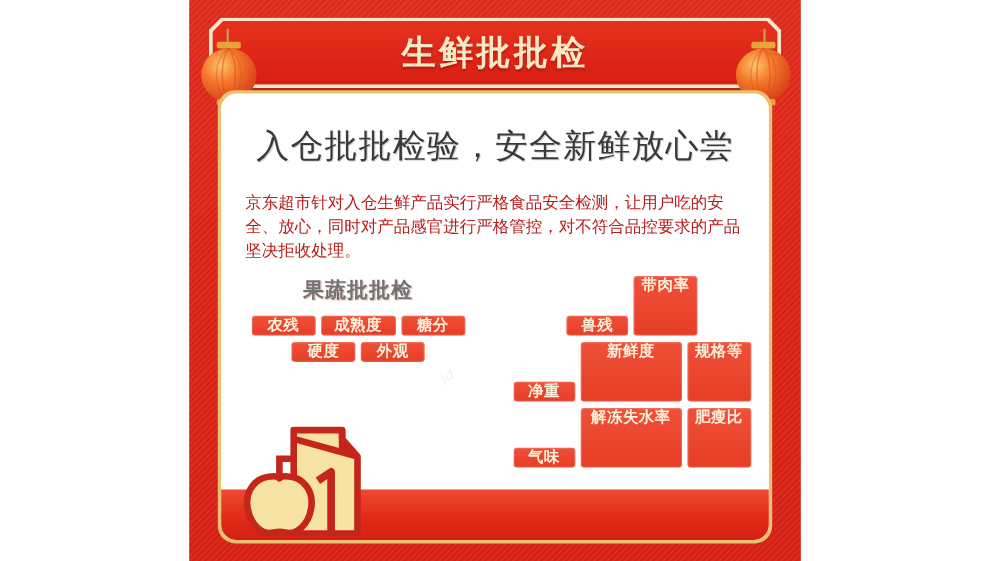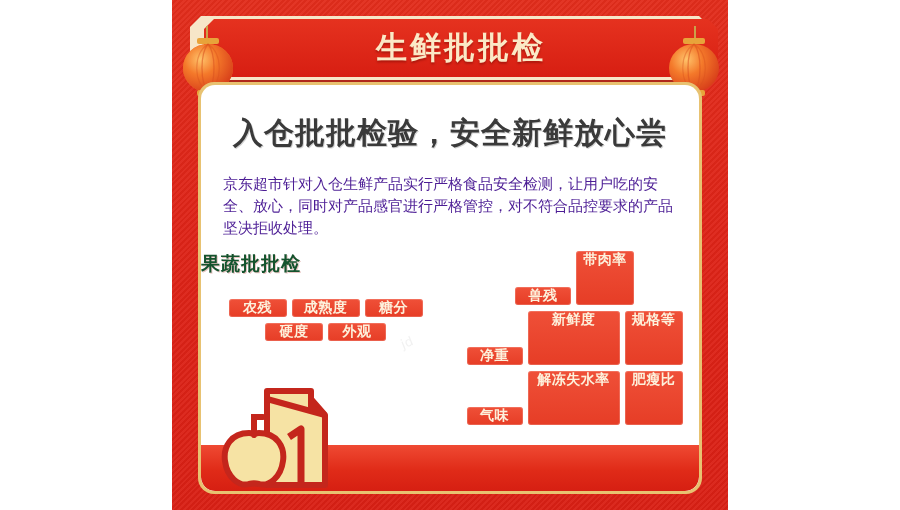--- a/index.html
+++ b/index.html
@@ -23,21 +23,21 @@
     position:absolute; left:22px; top:9px; width:512px; height:62px;
     background:#b0271a;
     clip-path:polygon(0 10px,10px 0,502px 0,512px 10px,512px 52px,502px 62px,10px 62px,0 52px);
   }
   .plaque-outline{
     position:absolute; left:18px; top:4px; width:520px; height:64px;
     background:#f7e6c8;
     clip-path:polygon(0 11px,11px 0,509px 0,520px 11px,520px 53px,509px 64px,11px 64px,0 53px);
   }
   .plaque{
-    position:absolute; left:32px; top:7px; width:514px; height:58px;
+    position:absolute; left:21px; top:7px; width:514px; height:58px;
     background:linear-gradient(180deg,#e5321f 0%,#d71e12 100%);
     clip-path:polygon(0 10px,10px 0,504px 0,514px 10px,514px 48px,504px 58px,10px 58px,0 48px);
     display:flex; align-items:center; justify-content:center;
   }
   .plaque-title{
     color:#fbe9c6; font-size:31px; font-weight:bold; letter-spacing:3px;
     text-shadow:0 2px 2px rgba(120,10,5,.45);
     font-family:"DejaVu Sans","Liberation Sans",sans-serif;
   }
 
@@ -57,35 +57,35 @@
   }
   .card-footband{
     position:absolute; left:0; bottom:0; width:498px; height:46px;
     background:linear-gradient(180deg,#ef4a33 0%,#e02b18 55%,#d61f12 100%);
     border-radius:0 0 14px 14px;
   }
 
   
   .headline{
     position:absolute; left:0; top:28px; width:498px; text-align:center;
-    font-size:30px; font-weight:bold; color:#3a3a3a; letter-spacing:1px;
+    font-size:30px; font-weight:normal; color:#3a3a3a; letter-spacing:1px;
     font-family:"DejaVu Sans","Liberation Sans",sans-serif;
     text-shadow:1px 1px 0 rgba(0,0,0,.18);
   }
   .paragraph{
     position:absolute; left:22px; top:88px; width:454px;
-    font-size:15px; line-height:22px; color:#4c1d95; text-align:left;
+    font-size:15px; line-height:22px; color:#b91c1c; text-align:left;
     font-family:"DejaVu Sans","Liberation Sans",sans-serif;
   }
 
   .cols{ position:absolute; left:0; top:166px; width:498px; display:flex; }
   .col{ flex:0 0 50%; }
   .col-title{
-    font-size:19px; font-weight:bold; color:#14532d;
-    letter-spacing:1px; margin-bottom:22px;
+    text-align:center; font-size:19px; font-weight:bold; color:#737373;
+    letter-spacing:1px; margin-bottom:10px;
     font-family:"DejaVu Sans","Liberation Sans",sans-serif;
     text-shadow:1px 1px 0 rgba(160,20,10,.25);
   }
   .tagrow{ display:flex; justify-content:center; gap:5px; margin-bottom:6px; }
   .tag{
     background:linear-gradient(180deg,#ef5038 0%,#e63d26 100%);
     color:#fdf1dc; font-size:14px; font-weight:bold;
     padding:0 0; border-radius:3px; text-align:center;
     letter-spacing:.5px; white-space:nowrap;
     font-family:"DejaVu Sans","Liberation Sans",sans-serif;

